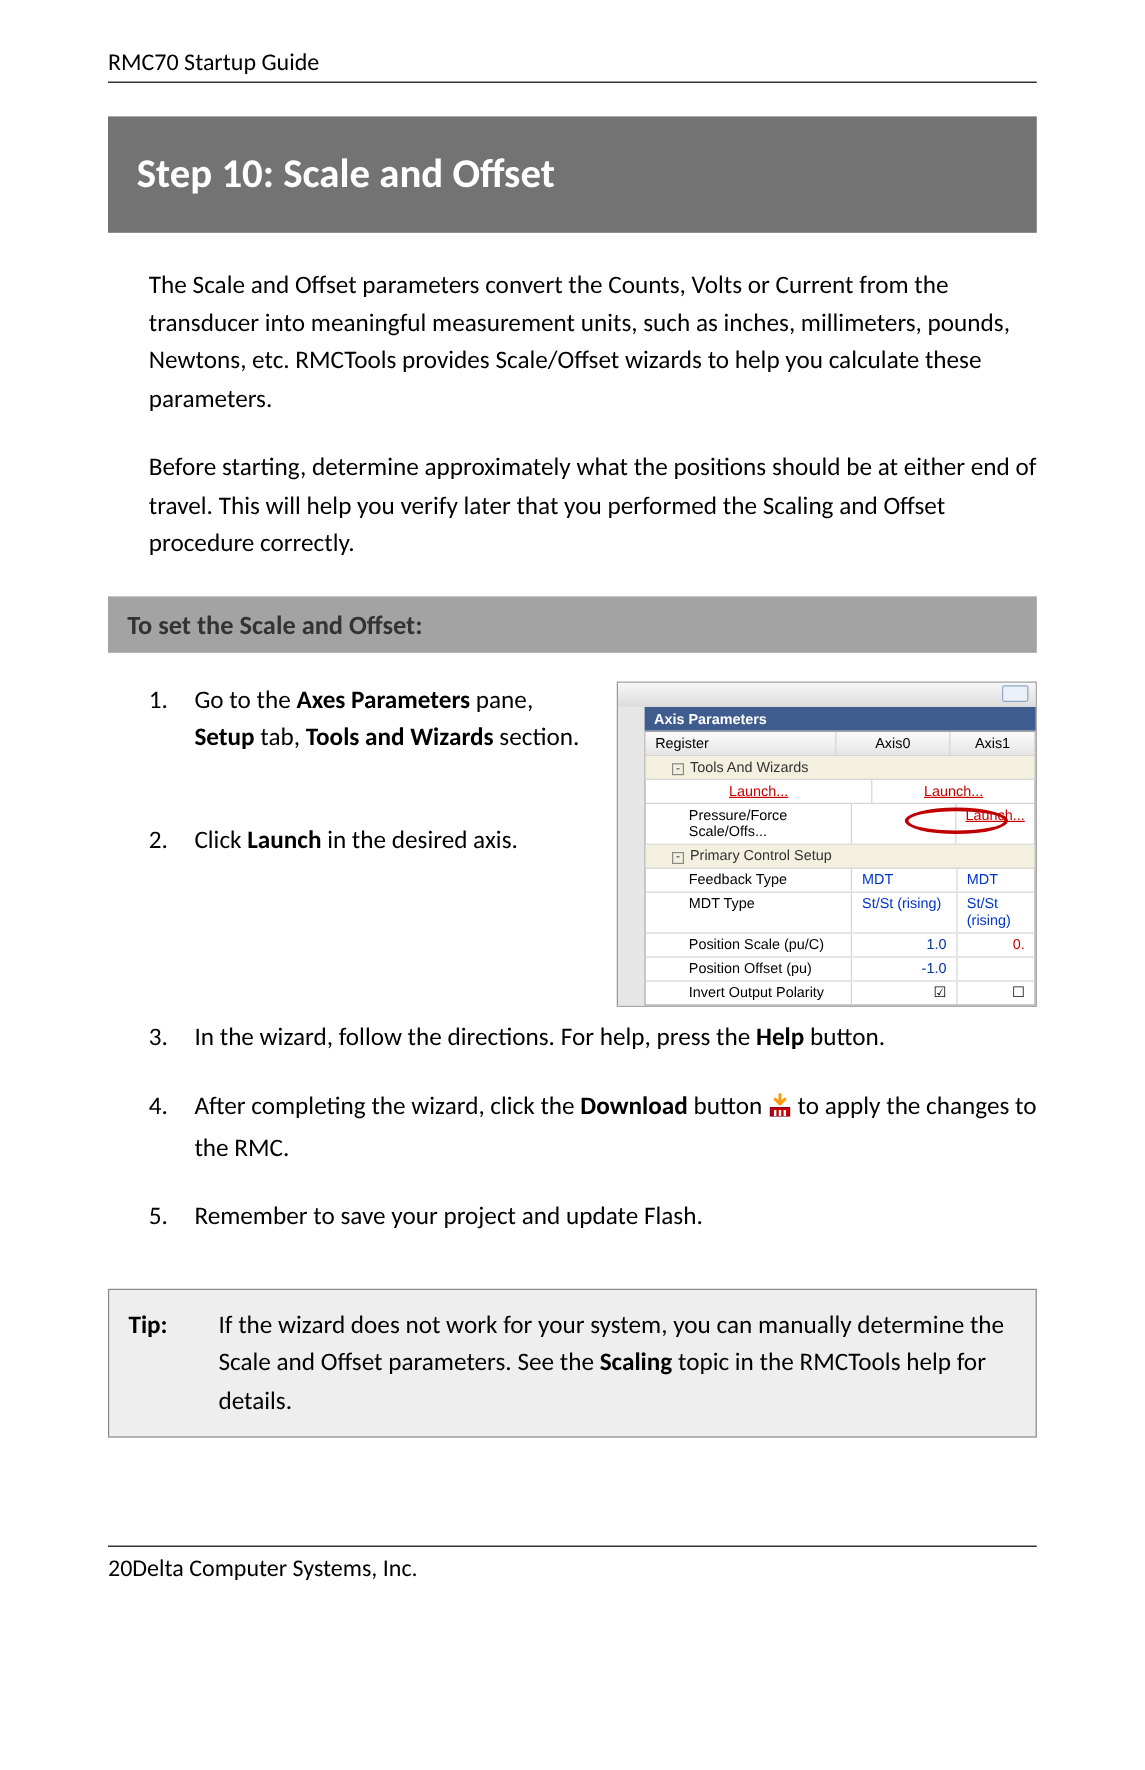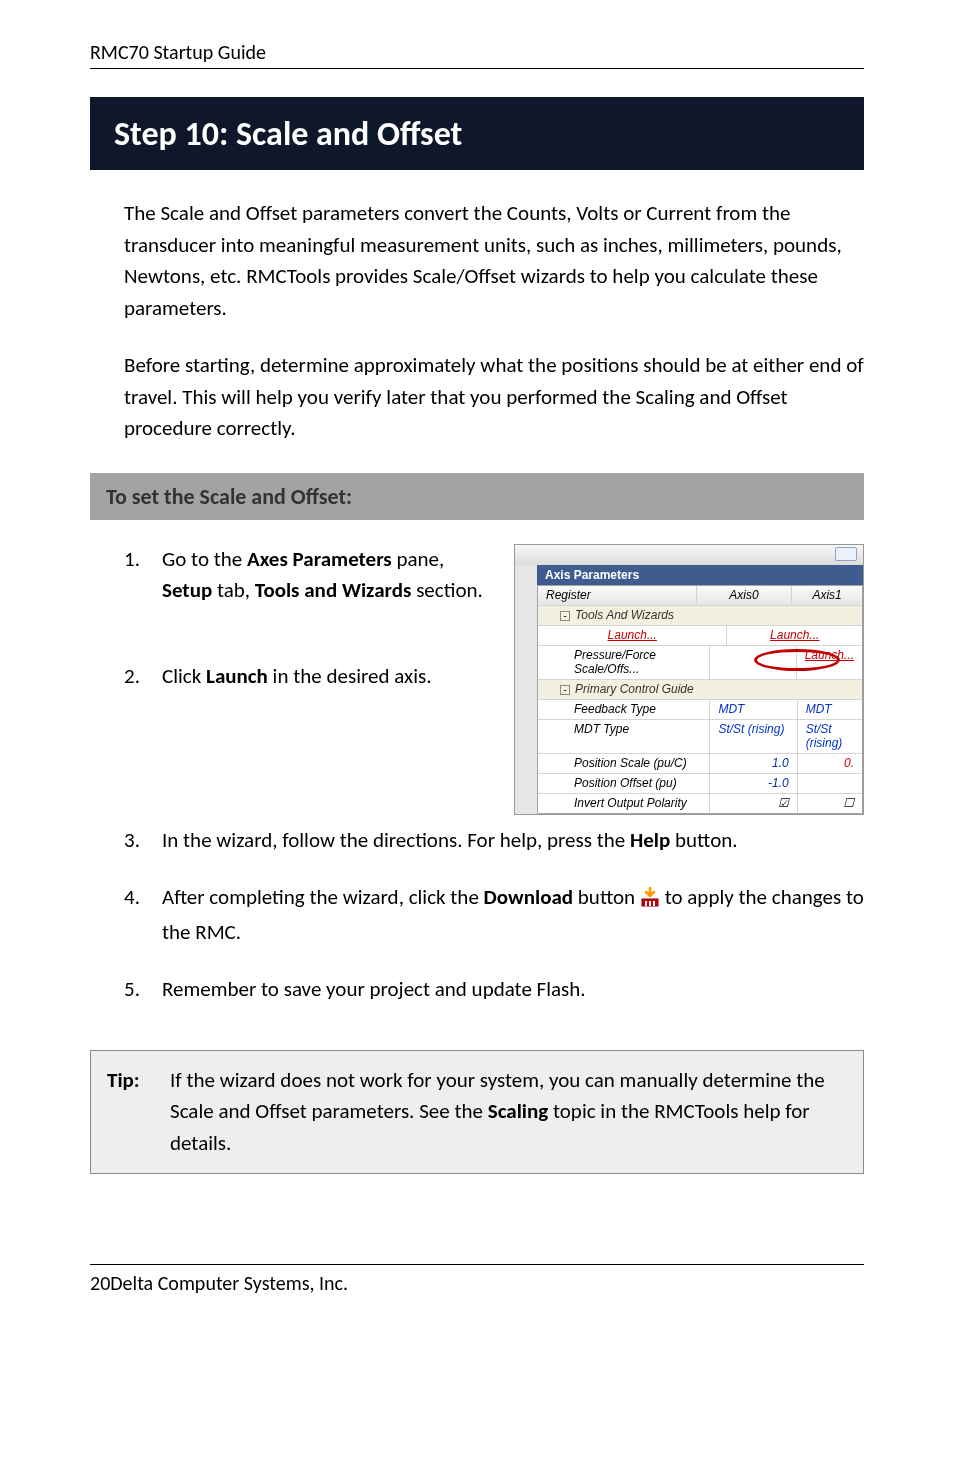--- a/index.html
+++ b/index.html
@@ -15,25 +15,25 @@
     color: #000;
     padding: 40px 90px 40px 90px;
   }
   .header-line {
     border-bottom: 1.5px solid #000;
     padding-bottom: 4px;
     margin-bottom: 28px;
     font-size: 20px;
   }
   .step-banner {
-    background: #0f172a;
+    background: #737373;
     color: #fff;
     font-size: 34px;
     font-weight: bold;
-    padding: 16px 24px;
+    padding: 28px 24px;
     margin-bottom: 28px;
   }
   .body-text {
     font-size: 21px;
     line-height: 1.5;
     margin: 0 0 26px 34px;
   }
   .subhead {
     background: #a3a3a3;
     color: #333;
@@ -83,20 +83,21 @@
     line-height: 1.5;
     margin-top: 44px;
   }
   .tip-box .tip-label {
     font-weight: bold;
     display: inline-block;
     width: 44px;
   }
   .tip-row {
     display: flex;
+    gap: 12px;
   }
   .tip-content {
     flex: 1;
     margin-left: 19px;
   }
   .footer {
     display: flex;
     justify-content: flex-start;
     border-top: 1px solid #000;
     margin-top: 90px;
@@ -139,21 +140,20 @@
     margin-left: 22px;
     border: 1px solid #a5a5a5;
   }
   .ss-leftstrip{
     position:absolute; left:0; width:22px; top:20px; bottom:0; background:#e6e6e6;
   }
   .ss-wrap{position:relative;}
   .ss-row {
     display: flex;
     border-bottom: 1px solid #d4d4d4;
-    font-style: italic;
   }
   .ss-cell1 { flex: 1.45; padding: 2.5px 8px; border-right: 1px solid #d4d4d4; }
   .ss-cell2 { flex: 0.8; padding: 2.5px 8px; border-right: 1px solid #d4d4d4; text-align: right; }
   .ss-cell3 { flex: 0.55; padding: 2.5px 8px; text-align: right; }
   .ss-head {
     background: linear-gradient(#fbfbfb,#e5e5e5);
     color: #000;
   }
   .ss-head .ss-cell2, .ss-head .ss-cell3 { text-align: center; }
   .ss-group {
@@ -228,21 +228,21 @@
         <div class="ss-row">
           <div class="ss-cell2 ss-red" style="text-align:center">Launch...</div>
           <div class="ss-cell3 ss-red" style="text-align:center">Launch...</div>
         </div>
         <div class="ss-row">
           <div class="ss-cell1 ss-indent2">Pressure/Force Scale/Offs...</div>
           <div class="ss-cell2"></div>
           <div class="ss-cell3 ss-red" style="text-align:center">Launch...</div>
         </div>
         <div class="ss-row ss-group">
-          <div class="ss-cell1 ss-indent1"><span class="tree-toggle">-</span><span>Primary Control Guide</span></div>
+          <div class="ss-cell1 ss-indent1"><span class="tree-toggle">-</span><span>Primary Control Setup</span></div>
           <div class="ss-cell2" style="border-right:none"></div>
             <div class="ss-cell3"></div>
         </div>
         <div class="ss-row">
           <div class="ss-cell1 ss-indent2">Feedback Type</div>
           <div class="ss-cell2 ss-blue" style="text-align:left">MDT</div>
           <div class="ss-cell3 ss-blue" style="text-align:left">MDT</div>
         </div>
         <div class="ss-row">
           <div class="ss-cell1 ss-indent2">MDT Type</div>

